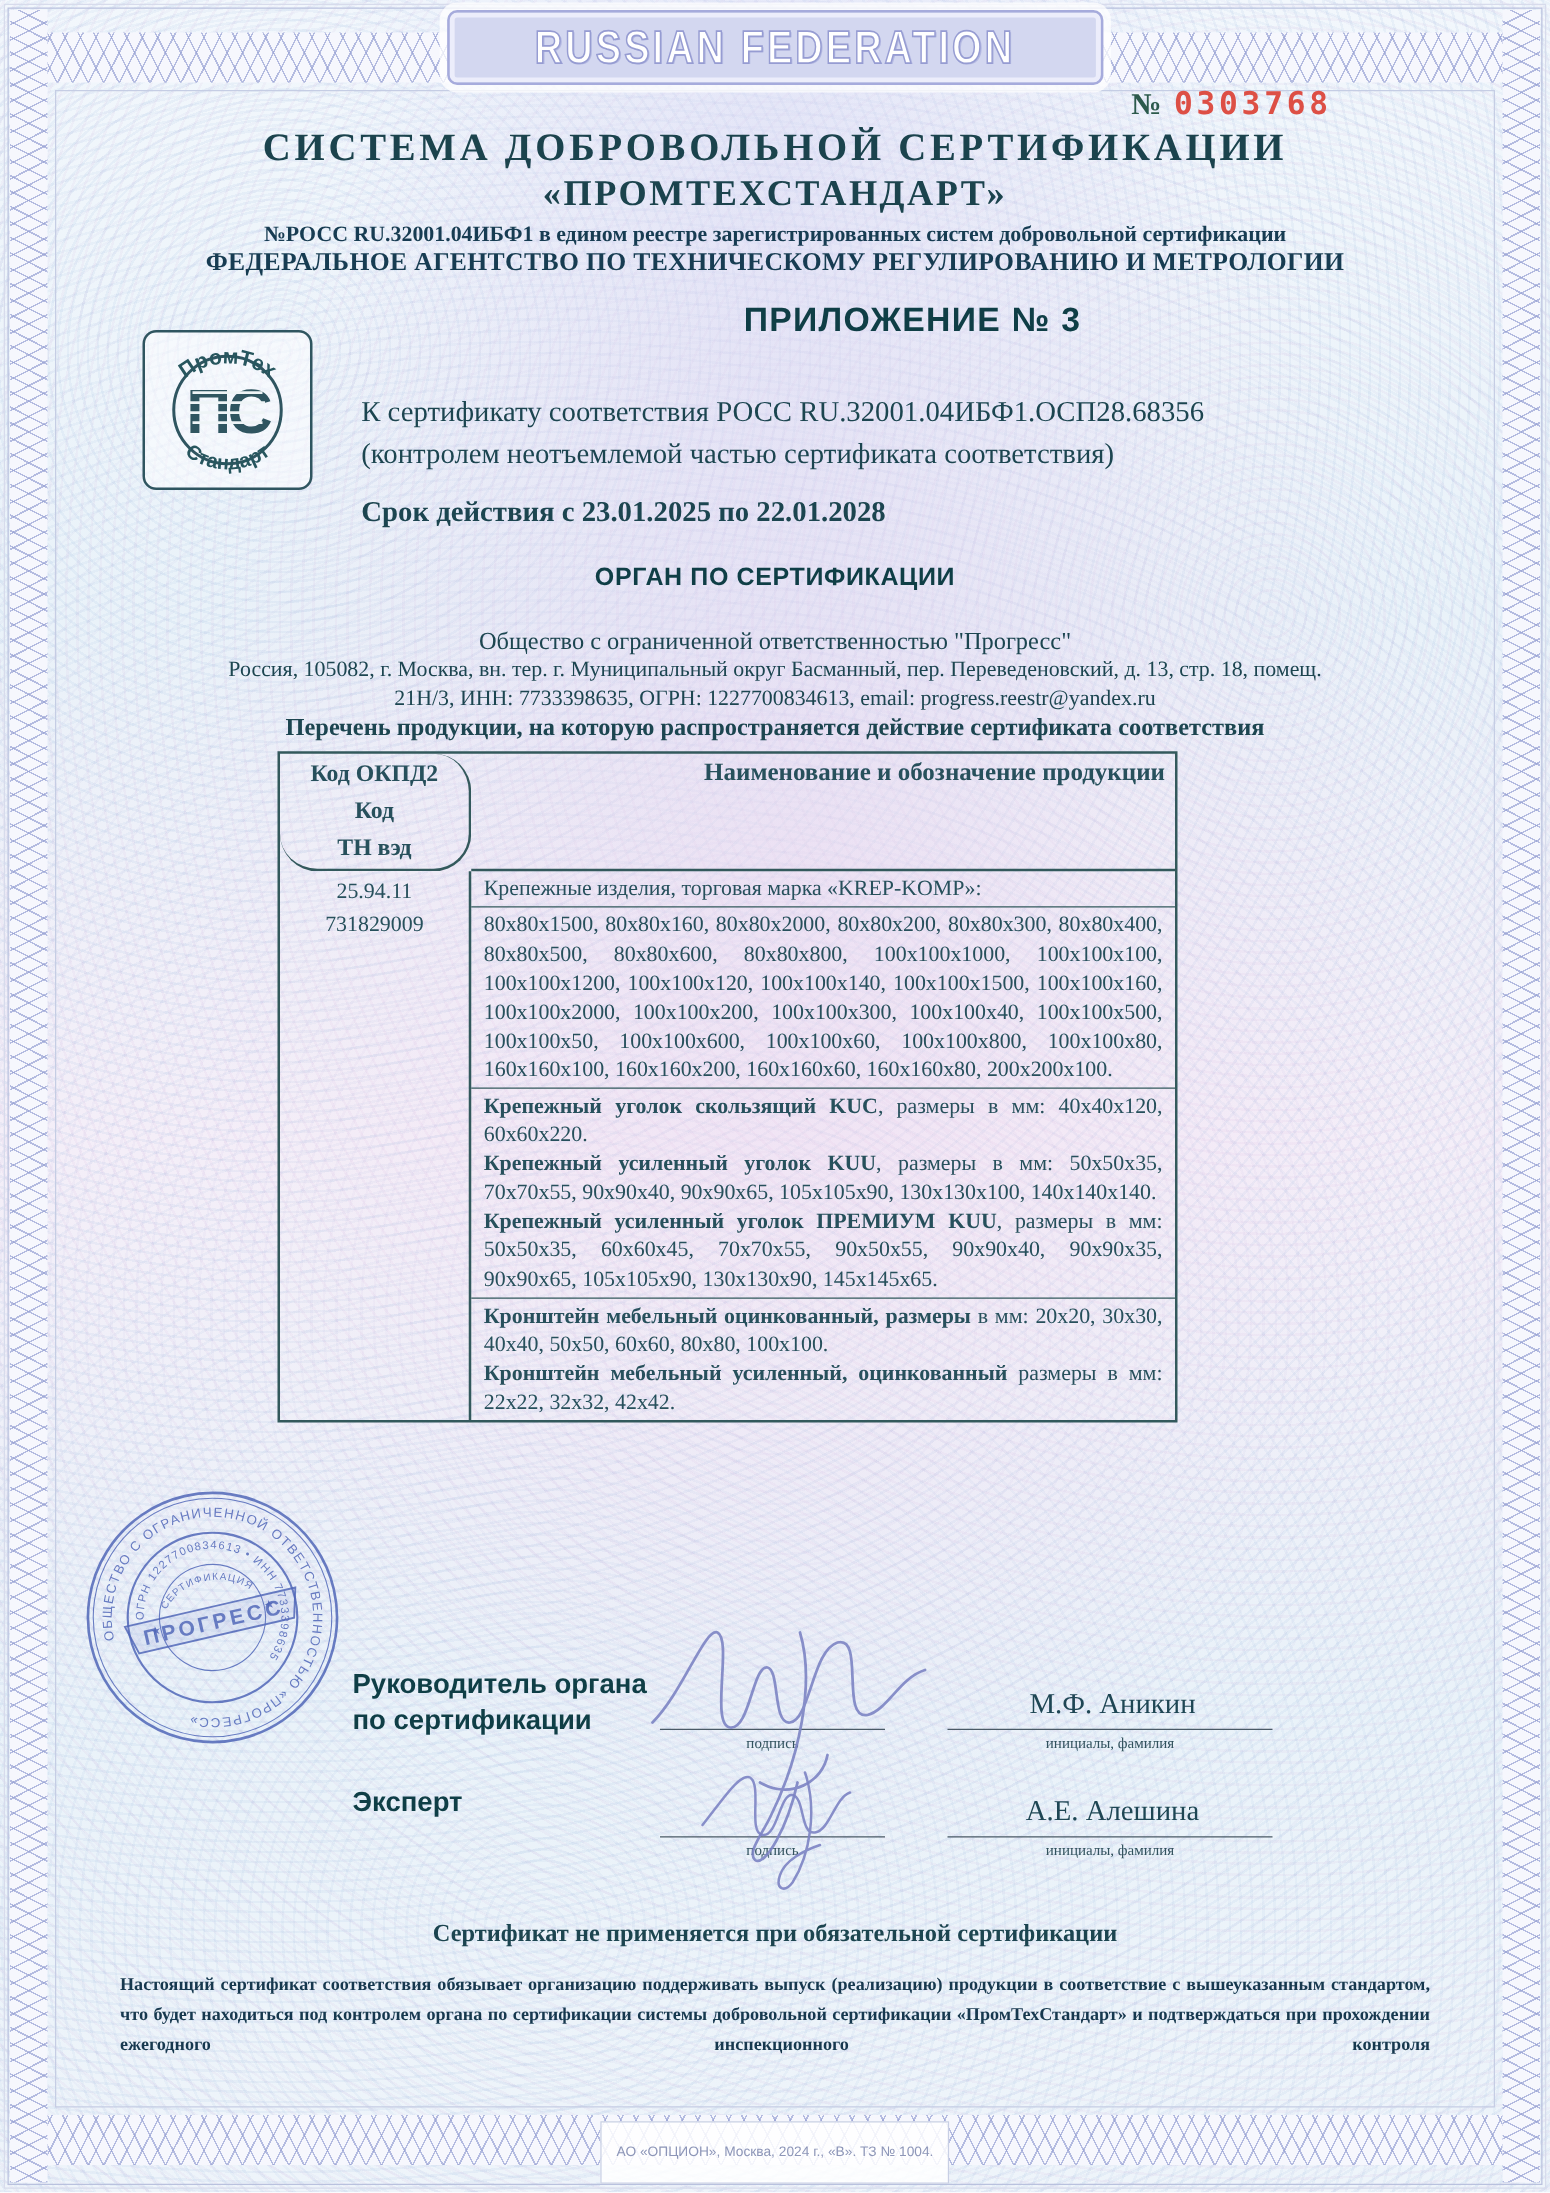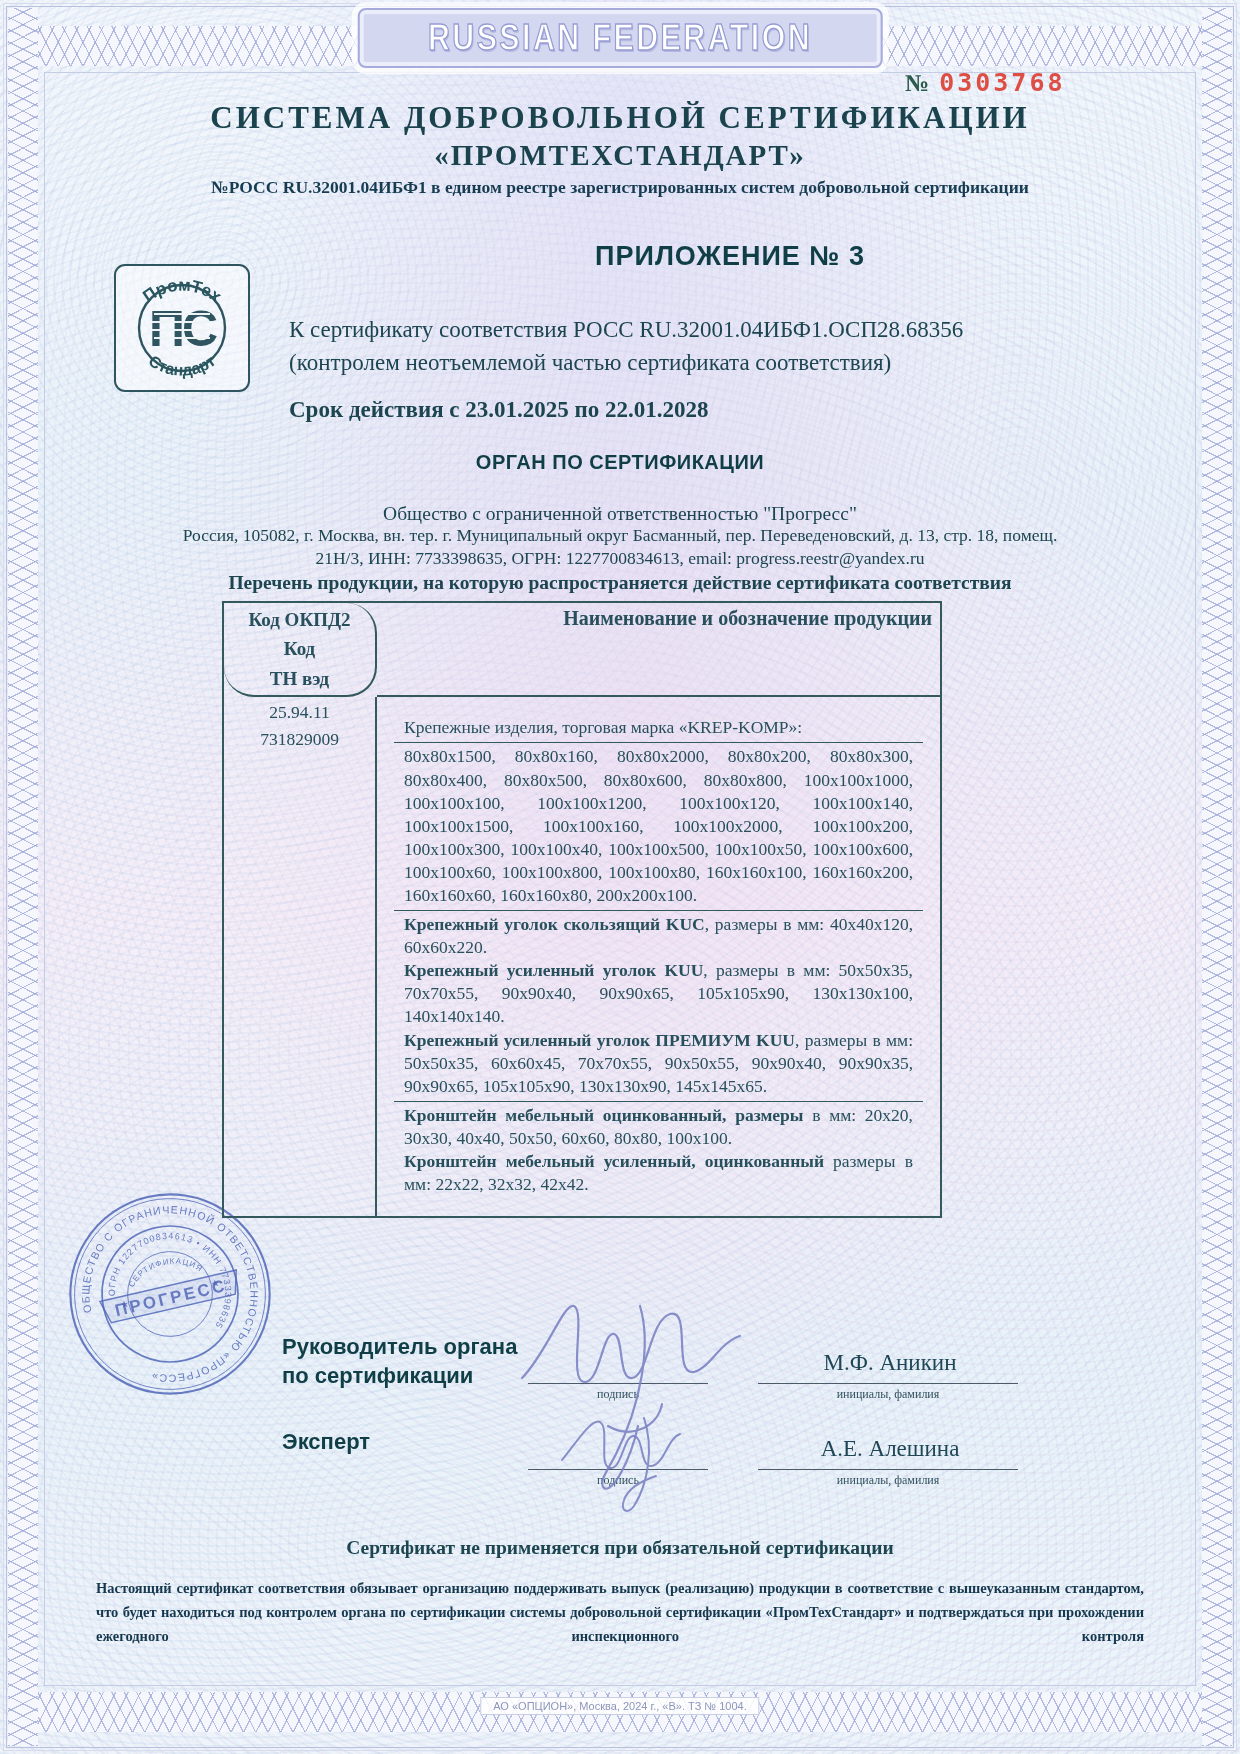--- a/index.html
+++ b/index.html
@@ -68,41 +68,41 @@
   
   .ptable{position:absolute;top:601px;left:222px;width:716px;z-index:3;
           display:grid;grid-template-columns:153px 1fr;border:2px solid #33595c;
           font-size:17.5px;line-height:1.32;color:#27505c;background:rgba(255,255,255,.06);}
   .ptable .cell{padding:2px 8px;}
   .h1,.b1{border-right:2px solid #33595c;}
   .h1,.h2{border-bottom:2px solid #33595c;font-weight:700;text-align:center;}
   .h1{font-size:19px;line-height:1.55;padding-top:4px;padding-bottom:6px;border-radius:30px;}
   .h2{font-size:20px;padding-top:5px;text-align:right;}
   .b1{text-align:center;padding-top:3px;font-size:17.5px;line-height:1.5;}
-  .b2{padding:17px;}
+  .b2{padding:0;}
   .subrow{padding:2px 10px 3px;border-bottom:1.6px solid #33595c;}
   .subrow.last{border-bottom:none;}
   .just{text-align:justify;}
   .bld{font-weight:700;}
   
   .role{position:absolute;left:282px;font-family:"Liberation Sans",sans-serif;font-weight:800;
         font-size:22px;color:#0f3e46;line-height:1.3;z-index:4;}
   .sigline{position:absolute;border-top:1.6px solid #4a5a66;z-index:4;}
   .siglabel{position:absolute;text-align:center;font-size:12px;color:#32525e;z-index:4;}
   .signame{position:absolute;text-align:center;font-size:23px;color:#1e4654;z-index:4;}
   .sigsvg{position:absolute;z-index:5;pointer-events:none;}
   .stamp{position:absolute;left:64px;top:1188px;width:212px;height:212px;
          transform:rotate(-13deg);opacity:.88;z-index:2;}
   
   .notice{top:1537px;font-size:19.5px;font-weight:700;}
   .disclaimer{position:absolute;top:1577px;left:96px;width:1048px;font-size:14.5px;font-weight:700;
           line-height:1.65;color:#16384e;text-align:justify;text-align-last:justify;z-index:3;}
   .imprint{position:absolute;top:1697px;left:50%;transform:translateX(-50%);
           font-family:"Liberation Sans",sans-serif;font-size:11px;color:#8d96b8;
-          background:rgba(255,255,255,.85);border:1px solid #c8cfe4;padding:2px 12px;
+          background:rgba(255,255,255,.85);border:1px solid #c8cfe4;padding:18px 12px;
           white-space:nowrap;z-index:6;}
 </style>
 </head>
 <body>
 
 <div class="page">
 
   <div class="gl gl1"></div>
   <div class="gl gl2"></div>
 
@@ -118,20 +118,21 @@
     <span>RUSSIAN FEDERATION</span>
   </div>
 
   <div class="serial">
     <span class="no">№</span><span class="digits">0303768</span>
   </div>
 
   <div class="cblock t1">СИСТЕМА ДОБРОВОЛЬНОЙ СЕРТИФИКАЦИИ</div>
   <div class="cblock t2">«ПРОМТЕХСТАНДАРТ»</div>
   <div class="cblock reg">№РОСС RU.32001.04ИБФ1 в едином реестре зарегистрированных систем добровольной сертификации</div>
+  <div class="cblock agency">ФЕДЕРАЛЬНОЕ АГЕНТСТВО ПО ТЕХНИЧЕСКОМУ РЕГУЛИРОВАНИЮ И МЕТРОЛОГИИ</div>
 
   <div class="apdx">ПРИЛОЖЕНИЕ № 3</div>
 
   <svg class="logo" viewBox="0 0 140 132">
     <defs>
       <path id="lg-t" d="M26,54 A48,42 0 0 1 114,54"></path>
       <path id="lg-b" d="M22,84 A52,48 0 0 0 118,84"></path>
     </defs>
     <rect x="3" y="3" width="134" height="126" rx="10" fill="rgba(253,254,255,0.55)" stroke="#2f5560" stroke-width="2"></rect>
     <circle cx="70" cy="66" r="43" fill="none" stroke="#2f5560" stroke-width="2.4"></circle>

